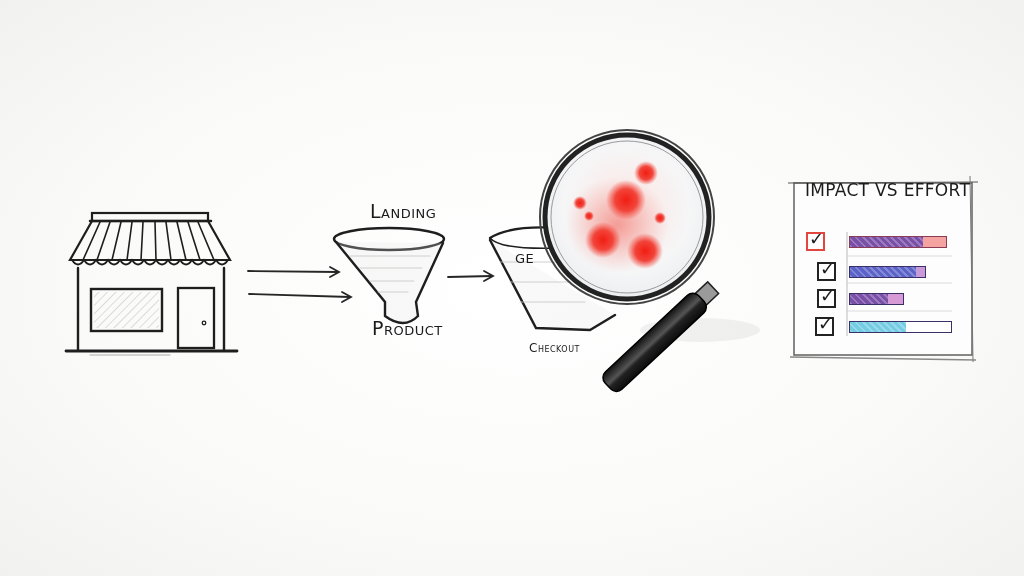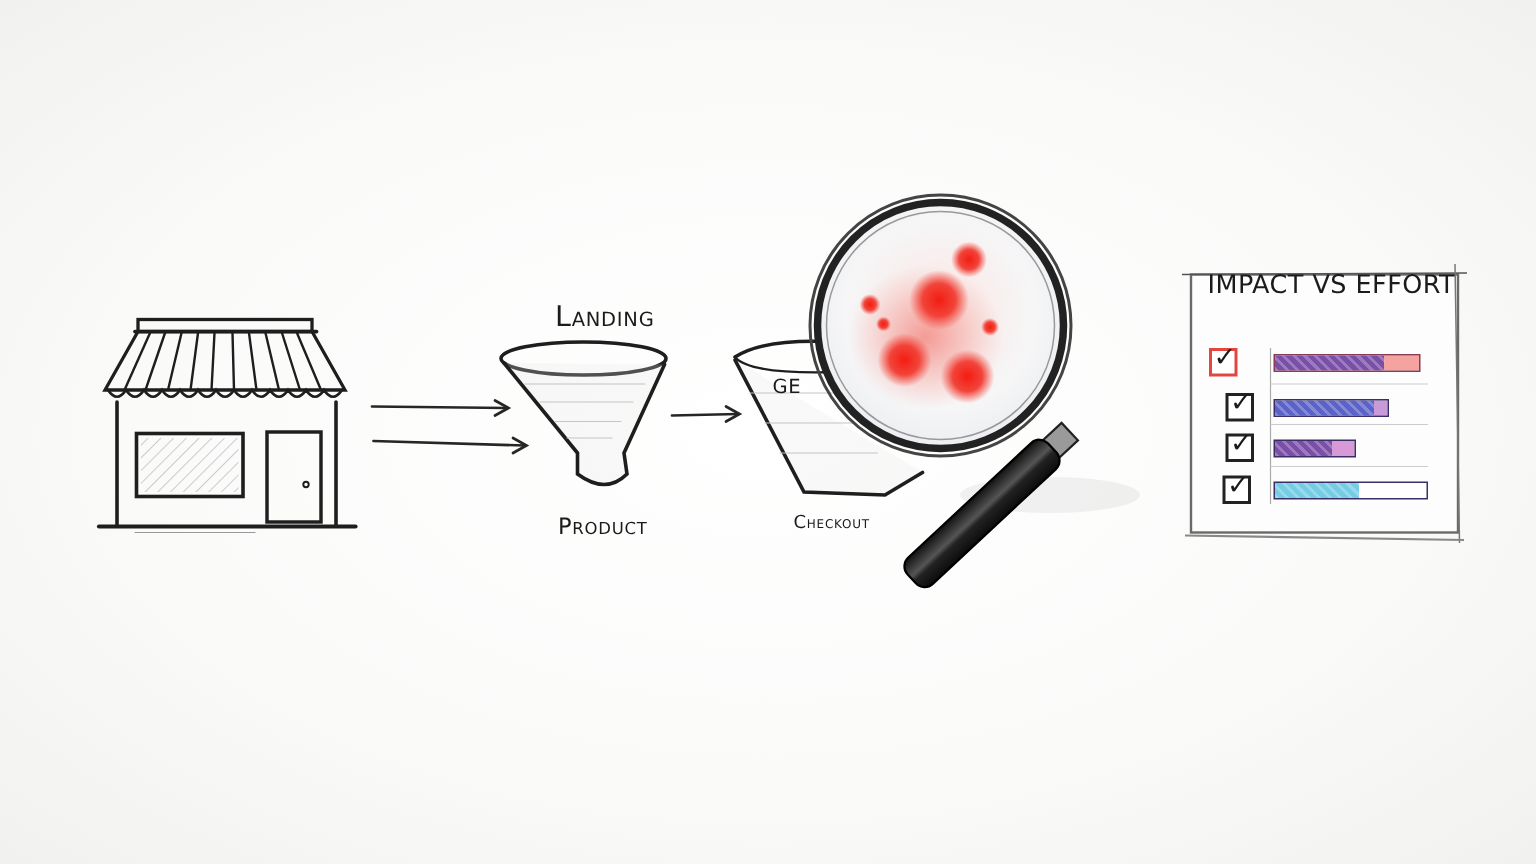--- a/index.html
+++ b/index.html
@@ -24,21 +24,21 @@
     svg { position: absolute; left: 0; top: 0; }
     .label {
       position: absolute;
       font-family: "DejaVu Sans", sans-serif;
       color: #1b1b1b;
       letter-spacing: 0.5px;
       font-variant: small-caps;
       white-space: nowrap;
     }
     .lbl-landing { left: 370px; top: 200px; font-size: 19px; }
-    .lbl-product { left: 372px; top: 342px; font-size: 15px; }
+    .lbl-product { left: 372px; top: 317px; font-size: 19px; }
     .lbl-checkout { left: 529px; top: 341px; font-size: 12px; }
     .lbl-partial { left: 515px; top: 203px; font-size: 13px; margin-top: 48px; }
     .lbl-matrix {
       left: 805px; top: 180px; font-size: 17px;
       font-variant: normal; letter-spacing: 0.3px;
     }
   </style>
 </head>
 <body>
 

